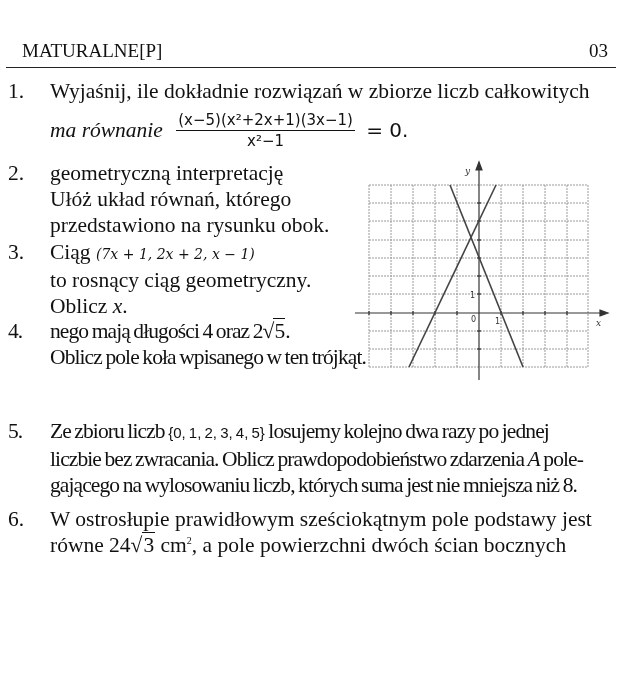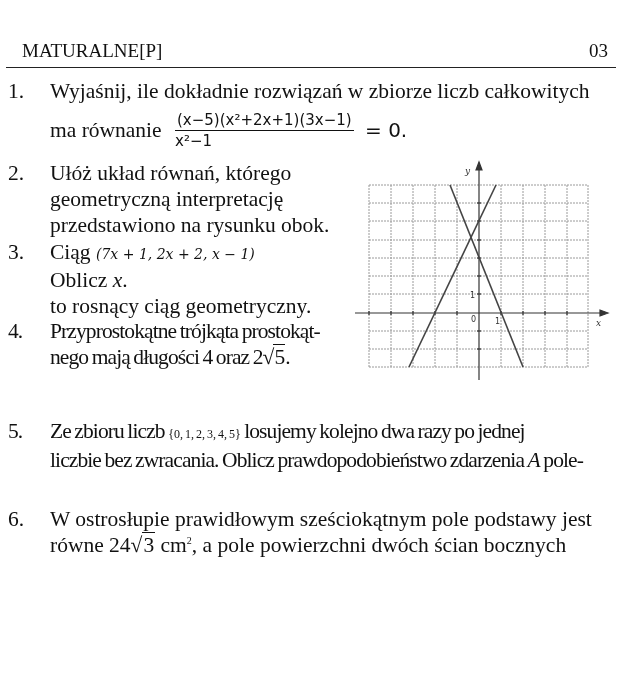--- a/index.html
+++ b/index.html
@@ -6,23 +6,23 @@
     body { width: 620px; height: 697px; position: relative; overflow: hidden;
            font-family: "Liberation Serif", "DejaVu Serif", serif; color: #111111; }
     .header { position: absolute; left: 6px; right: 4px; top: 40px; height: 27px;
               border-bottom: 1px solid #222; }
     .header .left { position: absolute; left: 0; top: 0; font-size: 19px; letter-spacing: 0px; margin-left: 16px; }
     .header .right { position: absolute; right: 8px; top: 0; font-size: 19px; }
     .item { position: absolute; left: 8px; font-size: 21.5px; line-height: 26px; }
     .item .num { position: absolute; left: 0; top: 0; }
     .item .body { position: absolute; left: 26px; top: 0; white-space: nowrap; margin-left: 16px; }
     .cond { letter-spacing: -0.9px; word-spacing: -1px; }
-    .math { font-family: Liberation Serif, serif; font-size: 12px; }
+    .math { font-family: Liberation Sans, sans-serif; font-size: 15px; }
     .mathi { font-family: "DejaVu Serif", serif; font-style: italic; font-size: 14px; }
-    .frac { display: inline-block; vertical-align: middle; text-align: left; margin: 0 6px 0 8px;
+    .frac { display: inline-block; vertical-align: middle; text-align: center; margin: 0 6px 0 8px;
             font-family: "DejaVu Sans", sans-serif; font-size: 15px; line-height: 20px; }
     .frac .num-part { display: block; border-bottom: 1.5px solid #111; padding: 0 2px; }
     .frac .den-part { display: block; }
     sup { font-size: 10px; line-height: 0; }
     .eq0 { font-family: "DejaVu Sans", sans-serif; font-size: 20px; }
     .graph { position: absolute; left: 340px; top: 160px; width: 280px; height: 230px; }
     .sqrt { display: inline-block; }
     .sqrt .rad { border-top: 1px solid #111; padding: 0 1px; }
   </style>
 </head>
@@ -31,77 +31,78 @@
 <div class="header">
   <span class="left">MATURALNE[P]</span>
   <span class="right">03</span>
 </div>
 
 <div class="item" style="top:78px;">
   <span class="num">1.</span>
   <div class="body">
     <div>Wyjaśnij, ile dokładnie rozwiązań w zbiorze liczb całkowitych</div>
     <div style="margin-top:4px; height:40px; line-height:40px;">
-      <span style="vertical-align:middle;">ma równanie</span>
+      <span style="vertical-align:middle;font-style:italic;">ma równanie</span>
       <span class="frac">
         <span class="num-part">(x−5)(x²+2x+1)(3x−1)</span>
         <span class="den-part">x²−1</span>
       </span>
       <span class="eq0" style="vertical-align:middle;">= 0.</span>
     </div>
   </div>
 </div>
 
 <div class="item" style="top:160px;">
   <span class="num">2.</span>
   <div class="body">
+    <div>geometryczną interpretację</div>
     <div>Ułóż układ równań, którego</div>
-    <div>geometryczną interpretację</div>
     <div>przedstawiono na rysunku obok.</div>
   </div>
 </div>
 
 <div class="item" style="top:239px;">
   <span class="num">3.</span>
   <div class="body">
     <div>
       <span>Ciąg</span>
       <span class="mathi">(7x + 1, 2x + 2, x − 1)</span>
     </div>
+    <div>to rosnący ciąg geometryczny.</div>
     <div>
       <span>Oblicz</span>
       <i>x</i><span>.</span>
     </div>
-    <div>to rosnący ciąg geometryczny.</div>
   </div>
 </div>
 
 <div class="item cond" style="top:318px;">
   <span class="num">4.</span>
   <div class="body">
-    <div>Przyprostokątne trójkąta prostokąt-</div>
     <div>
       <span>nego mają długości 4 oraz 2</span><span class="sqrt">√<span class="rad">5</span></span><span>.</span>
     </div>
+    <div>Oblicz pole koła wpisanego w ten trójkąt.</div>
   </div>
 </div>
 
 <div class="item cond" style="top:418px;">
   <span class="num">5.</span>
   <div class="body">
     <div>
       <span>Ze zbioru liczb</span>
       <span class="math" style="letter-spacing:0;">{0, 1, 2, 3, 4, 5}</span>
       <span>losujemy kolejno dwa razy po jednej</span>
     </div>
     <div>
       <span>liczbie bez zwracania. Oblicz prawdopodobieństwo zdarzenia</span>
       <i>A</i>
       <span>pole-</span>
     </div>
+    <div>gającego na wylosowaniu liczb, których suma jest nie mniejsza niż 8.</div>
   </div>
 </div>
 
 <div class="item" style="top:506px;">
   <span class="num">6.</span>
   <div class="body">
     <div>W ostrosłupie prawidłowym sześciokątnym pole podstawy jest</div>
     <div>
       <span>równe 24</span><span class="sqrt">√<span class="rad">3</span></span><span> cm</span><sup>2</sup><span>, a pole powierzchni dwóch ścian bocznych</span>
     </div>

